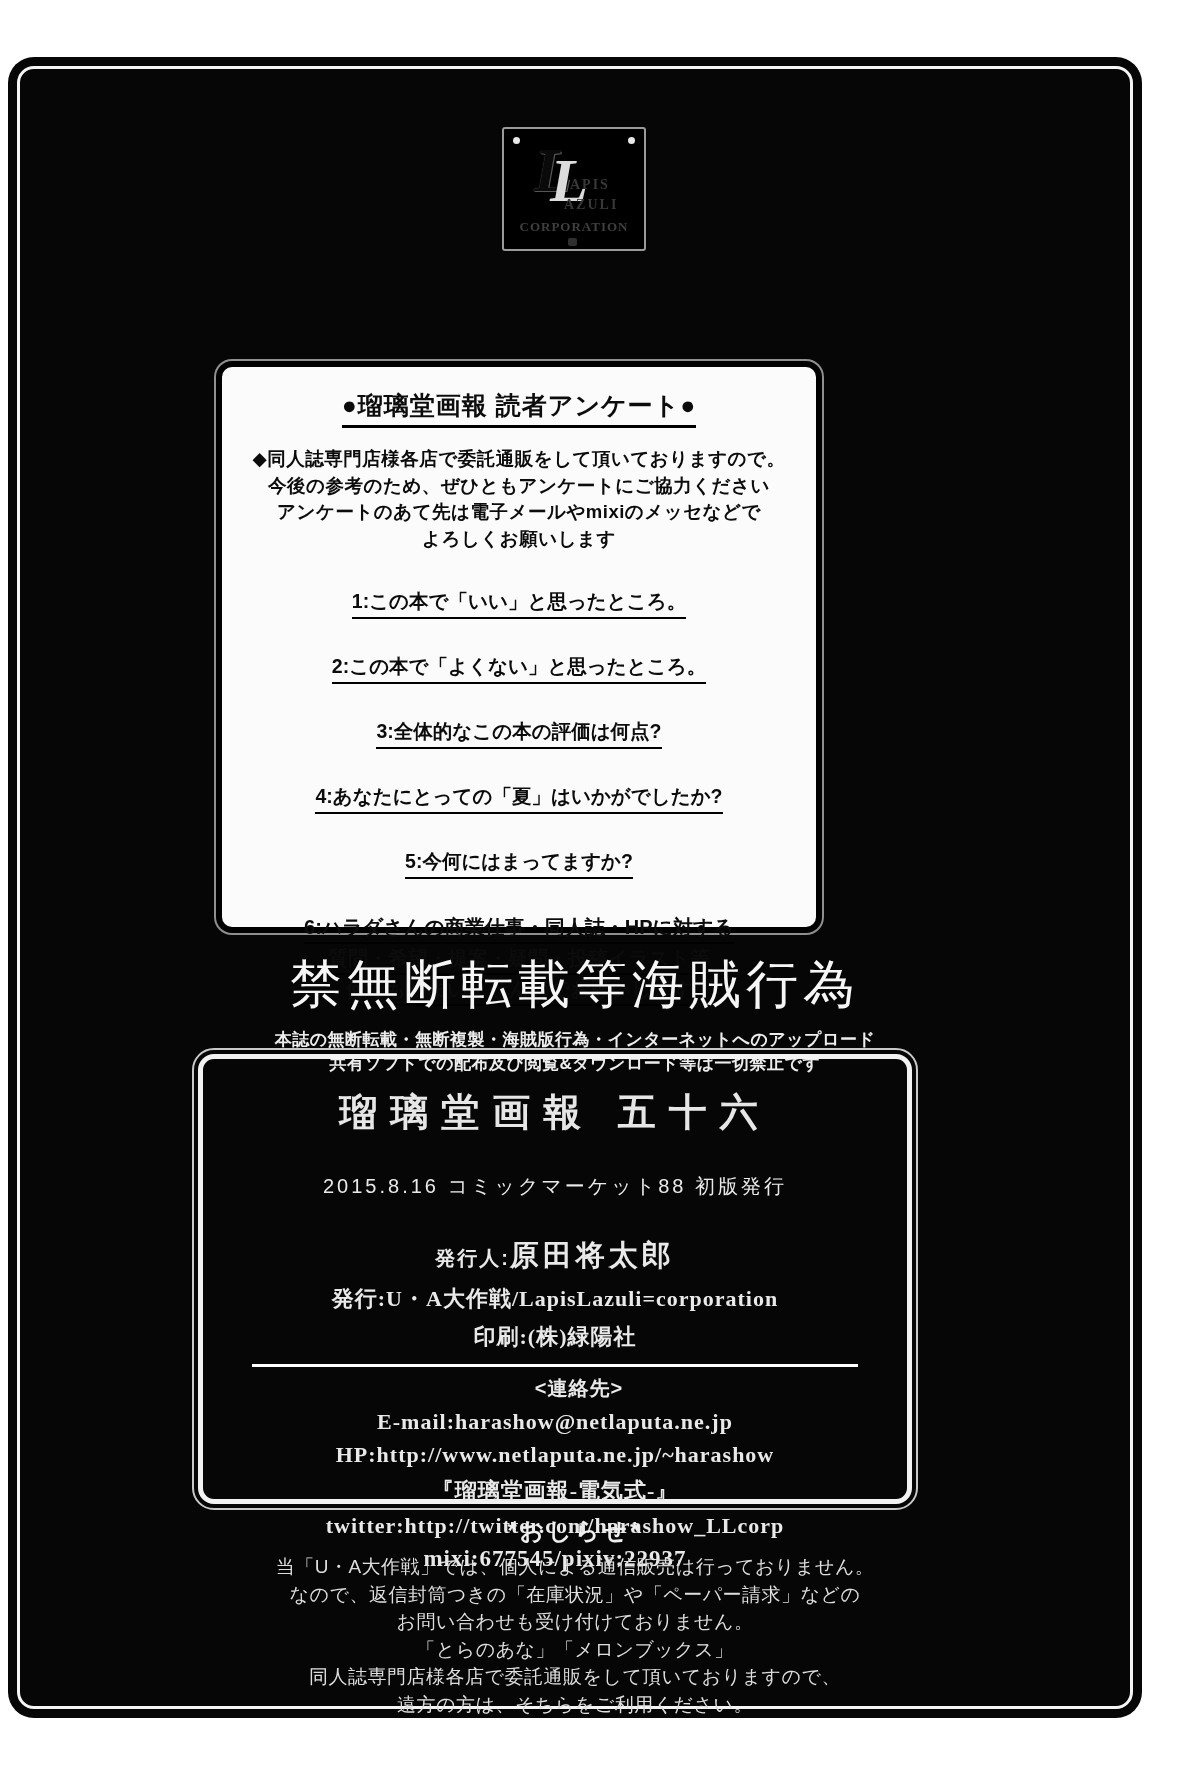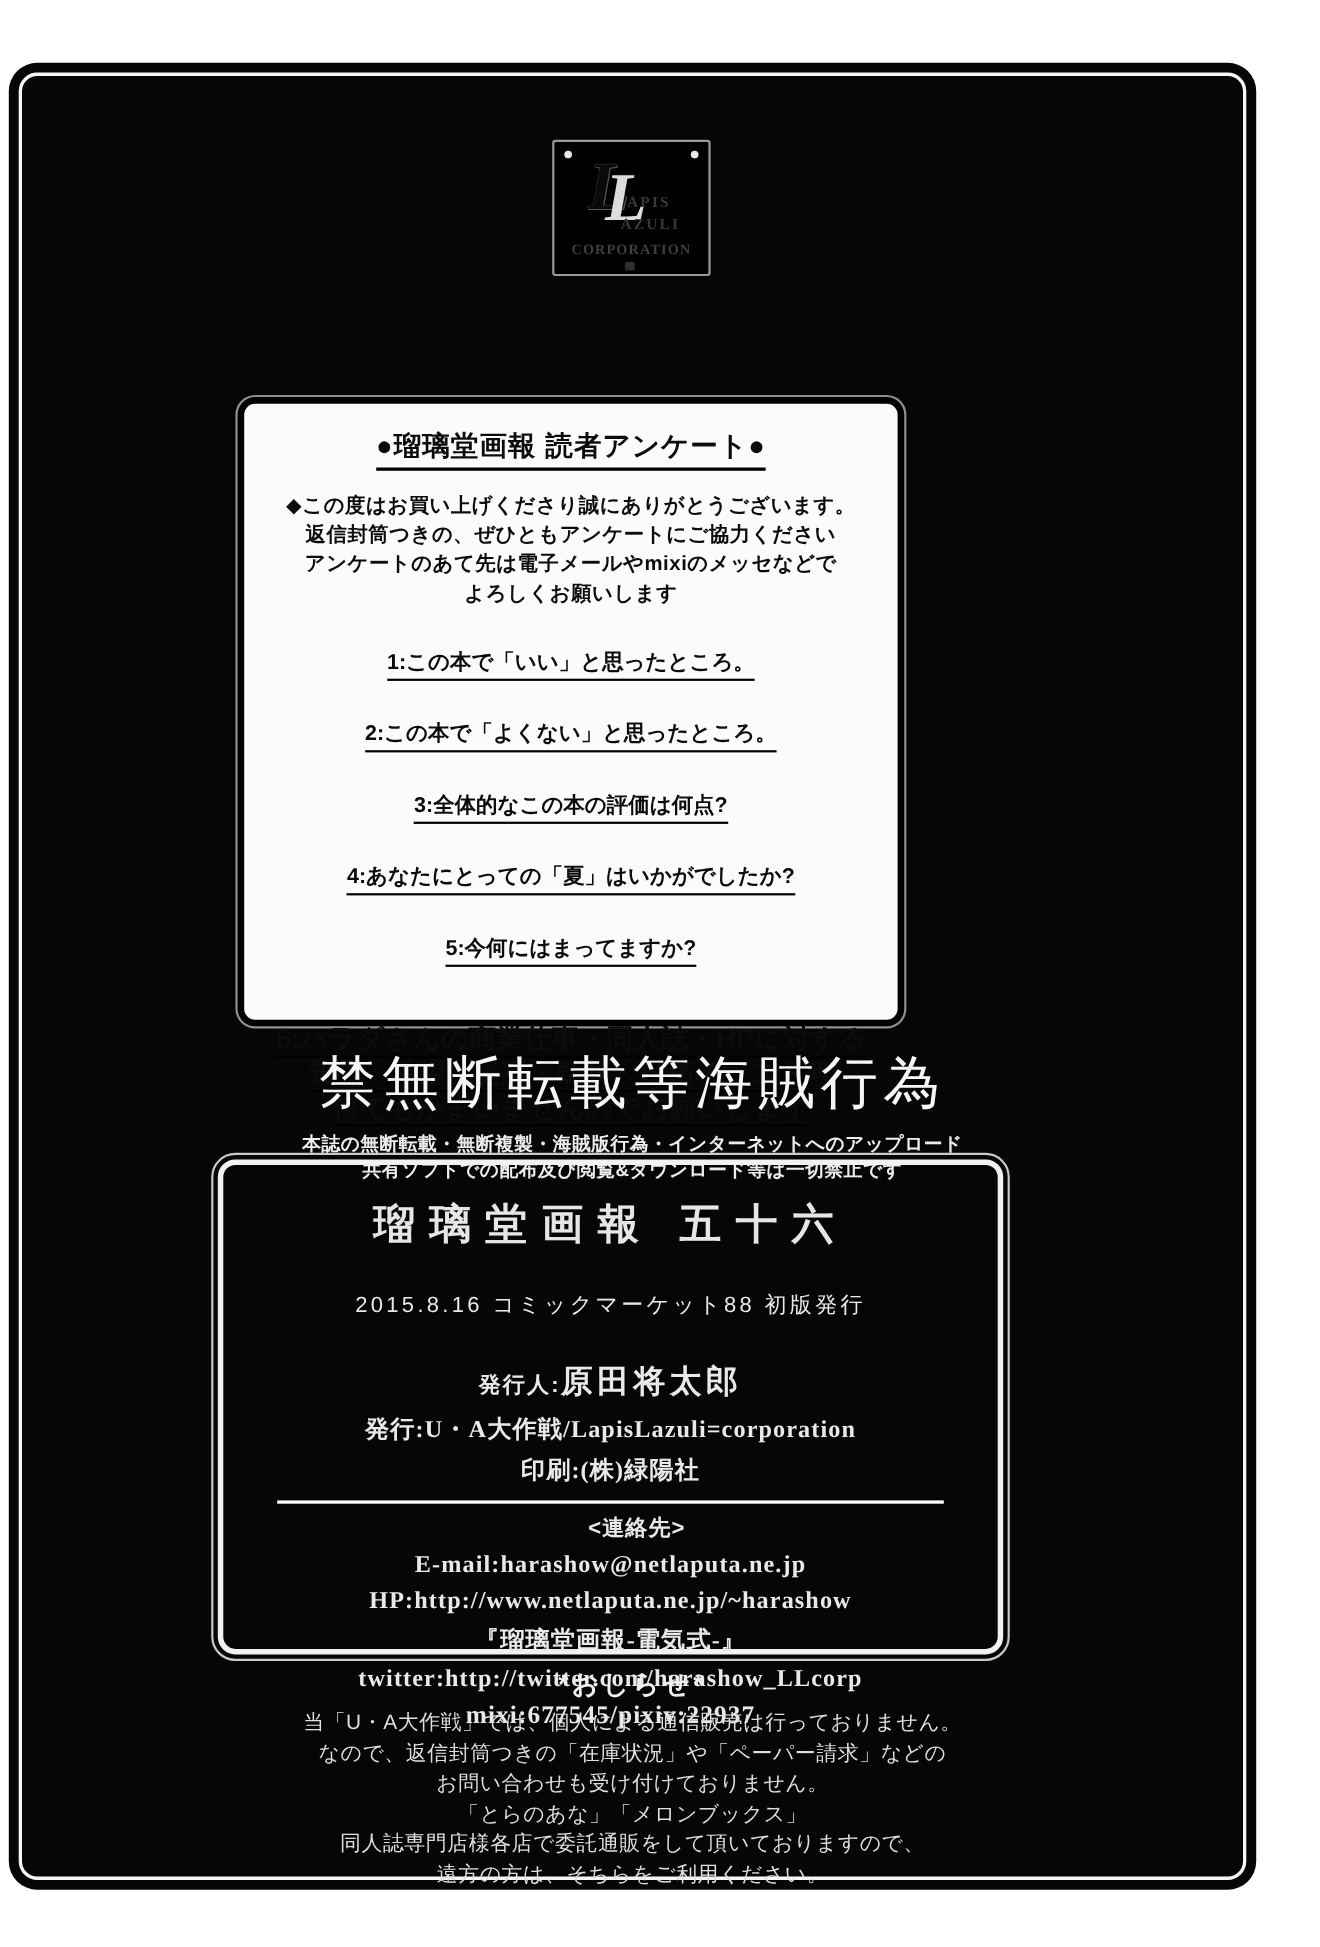--- a/index.html
+++ b/index.html
@@ -43,21 +43,21 @@
     box-shadow:0 0 0 6px #000, 0 0 0 8px #8f8f8f;
     color:#0c0c0c; text-align:center; font-weight:bold;
     padding:22px 24px; box-sizing:border-box;
   }
   .q-title { font-size:25px; letter-spacing:1px; }
   .q-title span { border-bottom:3px solid #000; padding-bottom:3px; display:inline-block; }
   .q-intro { margin-top:18px; font-size:18.5px; line-height:26.5px; letter-spacing:0.5px; }
   .q-item { margin-top:34px; font-size:19.5px; }
   .q-item span { border-bottom:2.5px solid #000; padding-bottom:2px; display:inline-block; }
   .q-first { margin-top:36px;text-align:center; }
-  .q6 { margin-top:52px; font-size:25px; line-height:28px; }
+  .q6 { margin-top:34px; font-size:20px; line-height:28px; }
   .q6 div span { border-bottom:2.5px solid #000; padding-bottom:1px; display:inline-block; }
 
   
   .piracy { position:absolute; left:0; top:893px; width:100%; text-align:center; color:#f2f2f2; }
   .piracy-title {
     font-family:"Liberation Serif","DejaVu Serif",serif;
     font-size:52px; letter-spacing:5px; color:#f6f6f6; font-weight:normal;
   }
   .piracy-sub { margin-top:8px; font-size:17px; font-weight:bold; line-height:24px; letter-spacing:0.5px; color:#ededed; }
 
@@ -105,22 +105,22 @@
       <div class="logo-word logo-w2">AZULI</div>
       <div class="logo-word logo-w3">CORPORATION</div>
       <div class="logo-mark"></div>
     </div>
 
     <div class="q-box">
       <div class="q-title">
         <span>●瑠璃堂画報 読者アンケート●</span>
       </div>
       <div class="q-intro">
-        <div>◆この度はお買い上げくださり誠にありがとうございます。</div>
-        <div>返信封筒つきの、ぜひともアンケートにご協力ください</div>
+        <div>◆同人誌専門店様各店で委託通販をして頂いておりますので。</div>
+        <div>今後の参考のため、ぜひともアンケートにご協力ください</div>
         <div>アンケートのあて先は電子メールやmixiのメッセなどで</div>
         <div>よろしくお願いします</div>
       </div>
       <div class="q-item q-first">
         <span>1:この本で「いい」と思ったところ。</span>
       </div>
       <div class="q-item">
         <span>2:この本で「よくない」と思ったところ。</span>
       </div>
       <div class="q-item">

